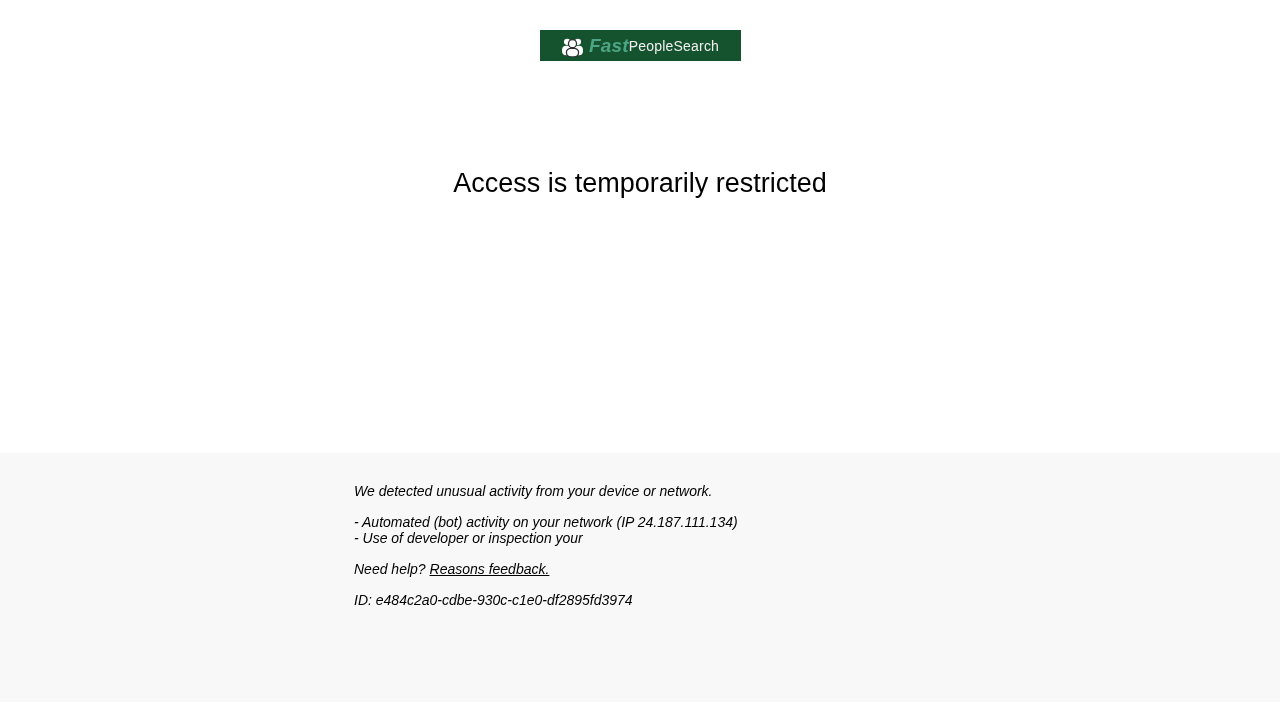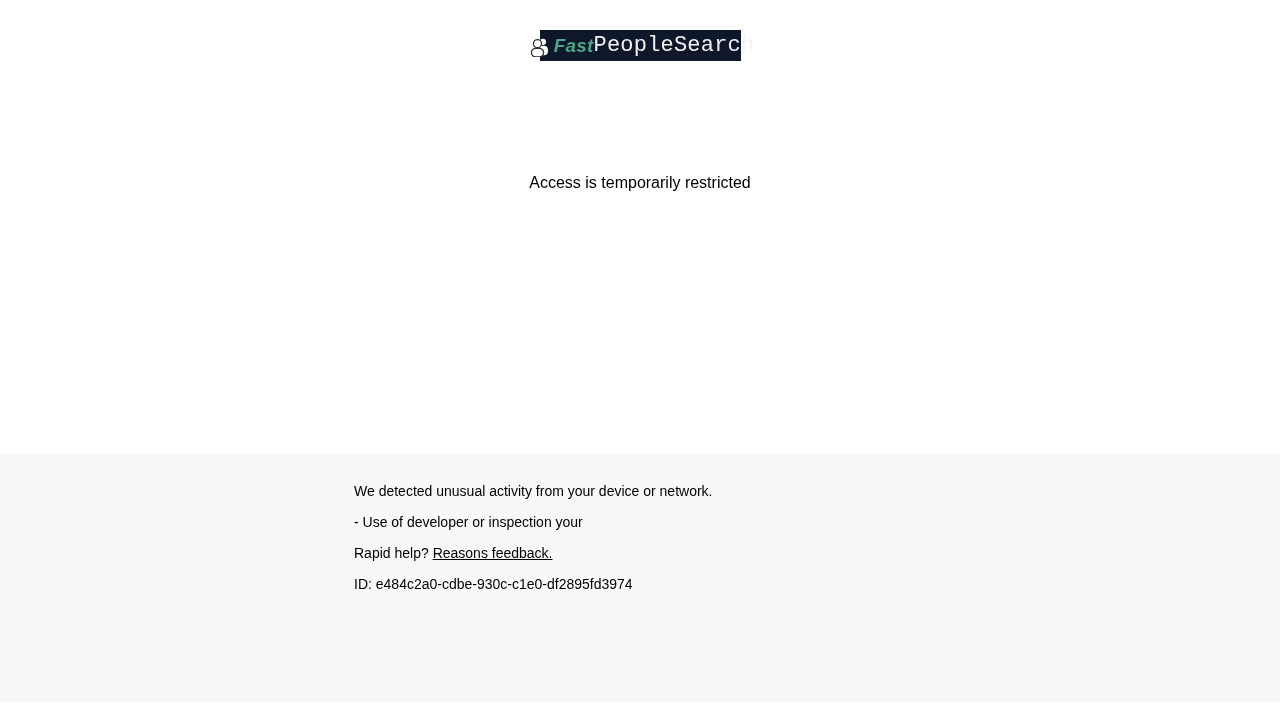--- a/index.html
+++ b/index.html
@@ -18,66 +18,66 @@
 
   
   .logo-wrap {
     padding-top: 30px;
     display: flex;
     justify-content: center;
   }
   .logo-bar {
     width: 201px;
     height: 31px;
-    background: #0f172a;
+    background: #14532d;
     display: flex;
     align-items: center;
     justify-content: center;
     cursor: pointer;
   }
   .logo-icon {
     display: inline-flex;
     margin-right: 5px;
     margin-top: 2px;
   }
   .logo-fast {
     color: #4ca585;
     font-style: italic;
     font-weight: 700;
     font-size: 19px;
     letter-spacing: 0.2px;
   }
   .logo-rest {
     color: #f1f1f1;
     font-weight: 400;
-    font-size: 22px;
+    font-size: 14px;
     letter-spacing: 0.2px;
-    font-family: Liberation Mono, monospace;
   }
 
   
   .heading {
     margin-top: 109px;
     text-align: center;
-    font-size: 16px;
+    font-size: 27px;
     line-height: 26px;
     color: #000000;
     font-weight: 400;
   }
 
   
   .footer {
     position: absolute;
     top: 453px;
     left: 0;
     width: 1280px;
     height: 249px;
     background: #f8f8f8;
     box-sizing: border-box;
     padding-top: 30px;
+    font-style: italic;
   }
   .footer-inner {
     width: 572px;
     margin: 0 auto;
     font-size: 14px;
     line-height: 16px;
   }
   .footer-inner p {
     margin: 15px 0;
   }
@@ -116,19 +116,20 @@
     <span class="logo-fast">Fast</span>
       <span class="logo-rest">PeopleSearch</span>
   </div>
 </div>
 
 <div class="heading">Access is temporarily restricted</div>
 
 <div class="footer">
   <div class="footer-inner">
     <p>We detected unusual activity from your device or network.</p>
+        <div>- Automated (bot) activity on your network (IP 24.187.111.134)</div>
         <div>- Use of developer or inspection your</div>
 
     <p></p>
-    <p><span>Rapid help? </span><a class="feedback-link">Reasons feedback.</a></p>
+    <p><span>Need help? </span><a class="feedback-link">Reasons feedback.</a></p>
     <p>ID: e484c2a0-cdbe-930c-c1e0-df2895fd3974</p>
   </div>
 </div>
 
 </body></html>

